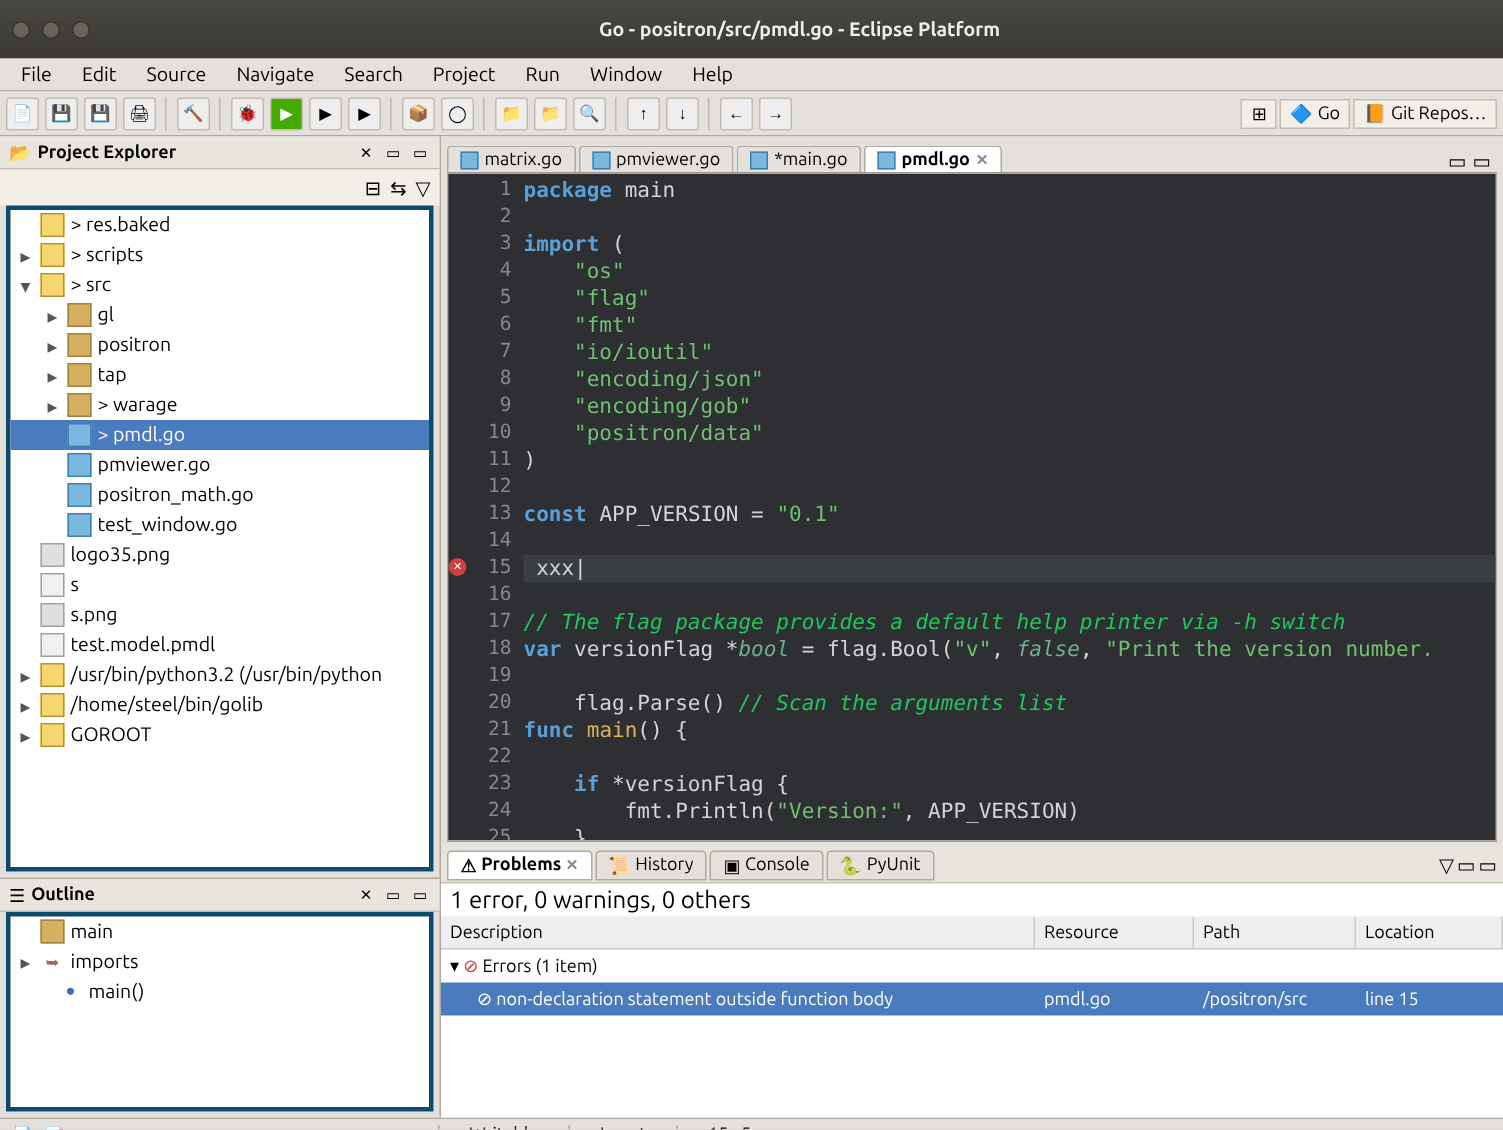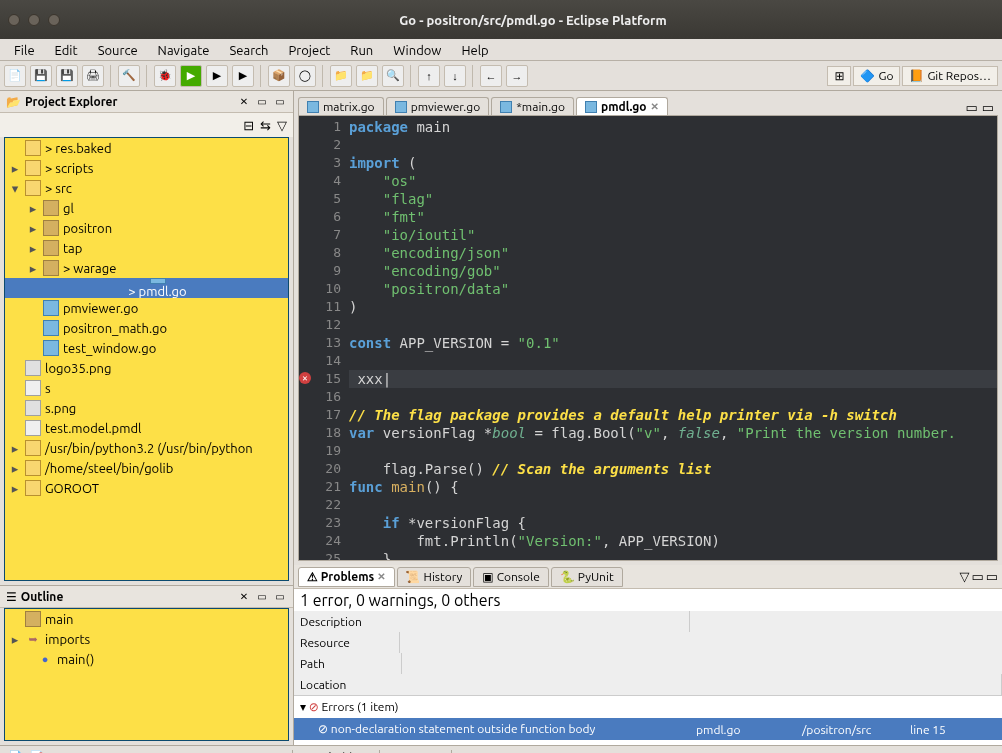--- a/index.html
+++ b/index.html
@@ -15,21 +15,21 @@
 .toolbar .sep { width: 2px; height: 22px; border-left: 1px solid #c0b9ad; margin: 0 2px; }
 .toolbar .spacer { flex: 1; }
 .toolbar .persp { display: flex; align-items: center; gap: 2px; }
 .toolbar .pbtn { background: #f2efe9; border: 1px solid #c4bcb0; padding: 2px 6px; font-size: 12px; display: flex; align-items: center; gap: 3px; }
 .workbench { display: flex; height: calc(753px - 25px - 22px - 30px - 22px); }
 .leftpane { width: 294px; background: #e4e0db; display: flex; flex-direction: column; border-right: 1px solid #b0a99e; }
 .viewtitle { height: 22px; display: flex; align-items: center; padding: 0 6px; background: #e8e4de; border-bottom: 1px solid #c4bcb0; font-size: 12px; gap: 4px; }
 .viewtitle .vtlabel { flex: 1; font-weight: bold; }
 .viewtitle .vtbtn { width: 14px; height: 14px; font-size: 10px; display: flex; align-items: center; justify-content: center; }
 .viewtoolbar { height: 24px; background: #f2efe9; display: flex; align-items: center; justify-content: flex-end; padding: 0 6px; gap: 6px; }
-.tree { flex: 1; background: #fde047; overflow: auto; border: 1px solid #0c4a6e; margin: 0 4px 4px; }
+.tree { flex: 1; background: #ffffff; overflow: auto; border: 3px solid #0c4a6e; margin: 0 4px 4px; }
 .trow { display: flex; align-items: center; height: 20px; font-size: 13px; cursor: default; white-space: nowrap; }
 .trow.sel { background: #4a7bbf; color: #fff; }
 .trow .arrow { width: 12px; text-align: center; color: #555; }
 .trow .ico { width: 16px; height: 16px; margin: 0 4px; display: inline-flex; align-items: center; justify-content: center; font-size: 11px; }
 .ico.folder { background: #f8d670; border: 1px solid #b89030; }
 .ico.pkg { background: #d4b060; border: 1px solid #a08040; }
 .ico.gofile { background: #7ab8e0; border: 1px solid #4080b0; }
 .ico.img { background: #e0e0e0; border: 1px solid #a0a0a0; }
 .ico.txt { background: #f0f0f0; border: 1px solid #a0a0a0; }
 .centerpane { flex: 1; display: flex; flex-direction: column; background: #e4e0db; }
@@ -41,30 +41,30 @@
 .editor { flex: 1; display: flex; background: #2d2f33; color: #d4d4d4; font-family: Consolas, Monaco, monospace; font-size: 14px; overflow: hidden; border: 1px solid #b0a99e; margin: 0 4px 4px; }
 .gutter { width: 32px; background: #2d2f33; color: #888; text-align: right; padding: 2px 4px 0 0; font-size: 13px; flex-shrink: 0; }
 .gutter .ln { height: 18px; line-height: 18px; position: relative; }
 .gutter .ln .err { position: absolute; left: -14px; top: 2px; width: 12px; height: 12px; background: #d04040; border-radius: 50%; color: #fff; font-size: 9px; text-align: center; line-height: 12px; }
 .gutterside { width: 14px; background: #2d2f33; flex-shrink: 0; }
 .code { flex: 1; padding: 2px 0 0 4px; }
 .code .cl { height: 18px; line-height: 18px; white-space: pre; }
 .code .cl.cur { background: #3a3d42; }
 .kw { color: #5aa0d8; font-weight: bold; }
 .str { color: #70c070; }
-.cmt { color: #fde047; font-style: italic; font-weight: bold; }
+.cmt { color: #22c55e; font-style: italic; }
 .typ { color: #70b090; font-style: italic; }
 .fn { color: #d8b060; }
 .outlinepane { height: 160px; display: flex; flex-direction: column; border-top: 1px solid #b0a99e; }
 .bottomtabs { height: 24px; display: flex; align-items: center; background: #e8e4de; padding: 0 4px; gap: 2px; border-bottom: 1px solid #c4bcb0; }
 .btab { padding: 2px 8px; background: #e4e0db; border: 1px solid #b0a99e; border-radius: 3px 3px 0 0; font-size: 12px; display: flex; align-items: center; gap: 3px; }
 .btab.active { background: #fff; font-weight: bold; }
 .probsummary { padding: 2px 6px; background: #fff; font-size: 16px; }
 .probtable { flex: 1; background: #fff; font-size: 12px; }
-.probtable .phead { display: flex; background: #eee; border-bottom: 1px solid #ccc; flex-direction: column; }
+.probtable .phead { display: flex; background: #eee; border-bottom: 1px solid #ccc; }
 .probtable .phead .pc { padding: 4px 6px; border-right: 1px solid #ccc; }
 .probtable .prow { display: flex; align-items: center; height: 22px; }
 .probtable .prow .pc { padding: 2px 6px; }
 .probtable .prow.sel { background: #4a7bbf; color: #fff; }
 .pc.c1 { width: 396px; }
 .pc.c2 { width: 106px; }
 .pc.c3 { width: 108px; }
 .pc.c4 { flex: 1; }
 .statusbar { height: 22px; background: #e4e0db; border-top: 1px solid #b0a99e; display: flex; align-items: center; font-size: 12px; }
 .statusbar .scell { padding: 0 20px; border-left: 1px solid #b0a99e; }
@@ -177,21 +177,21 @@
         <div class="trow" style="padding-left: 22px;">
           <span class="arrow">▸</span>
           <span class="ico pkg"></span>
           <span>tap</span>
         </div>
         <div class="trow" style="padding-left: 22px;">
           <span class="arrow">▸</span>
           <span class="ico pkg"></span>
           <span>&gt; warage</span>
         </div>
-        <div class="trow sel" style="padding-left: 22px; flex-direction: column;">
+        <div class="trow sel" style="padding-left: 22px;">
           <span class="arrow"></span>
           <span class="ico gofile"></span>
           <span>&gt; pmdl.go</span>
         </div>
         <div class="trow" style="padding-left: 22px;">
           <span class="arrow"></span>
           <span class="ico gofile"></span>
           <span>pmviewer.go</span>
         </div>
         <div class="trow" style="padding-left: 22px;">

